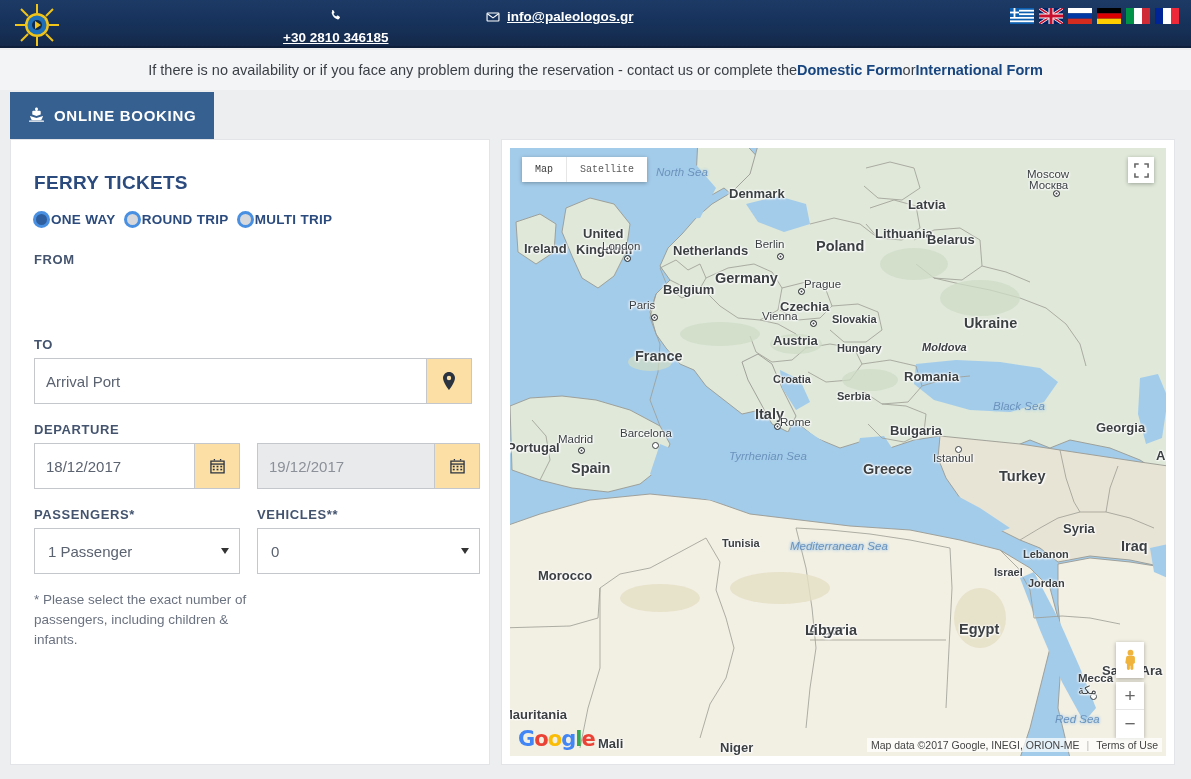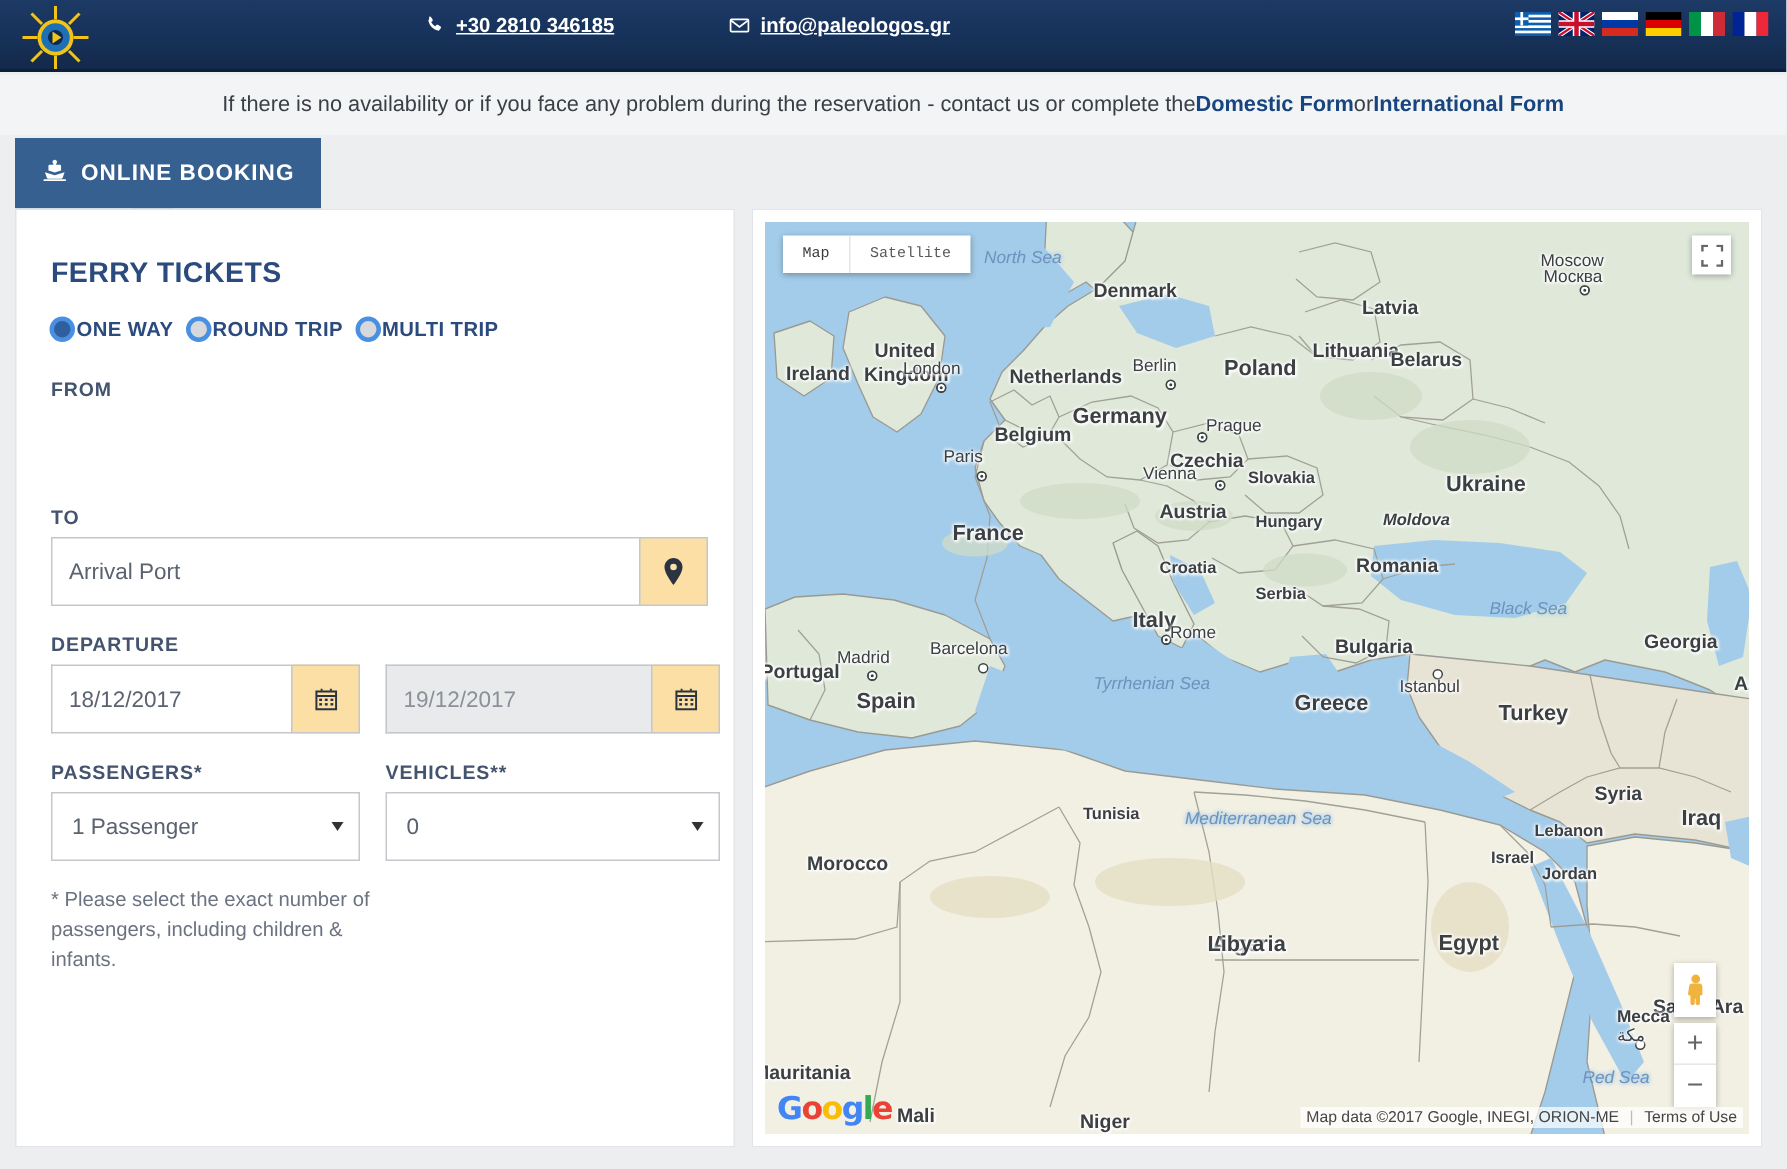--- a/index.html
+++ b/index.html
@@ -35,21 +35,21 @@
     font-family:"DejaVu Serif", serif;
     font-weight:bold; font-size:13.5px; color:#e8b53a;
     letter-spacing:0.1px; margin-top:2px; white-space:nowrap;
   }
 
   .contact {
     position:absolute; top:9px;
     display:flex; align-items:center; gap:7px;
     color:#fff; font-size:13.5px; font-weight:bold;
   }
-  .contact.phone { left:283px; }
+  .contact.phone { left:283px;flex-direction:column; }
   .contact.mail { left:486px; }
   .contact a {
     color:#ffffff; text-decoration:underline;
     font-size:13.5px; font-weight:bold;
   }
   .ci { display:block; width:14px; height:14px; }
 
   .flags {
     position:absolute; right:12px; top:8px;
     display:flex; gap:5px; align-items:center;

